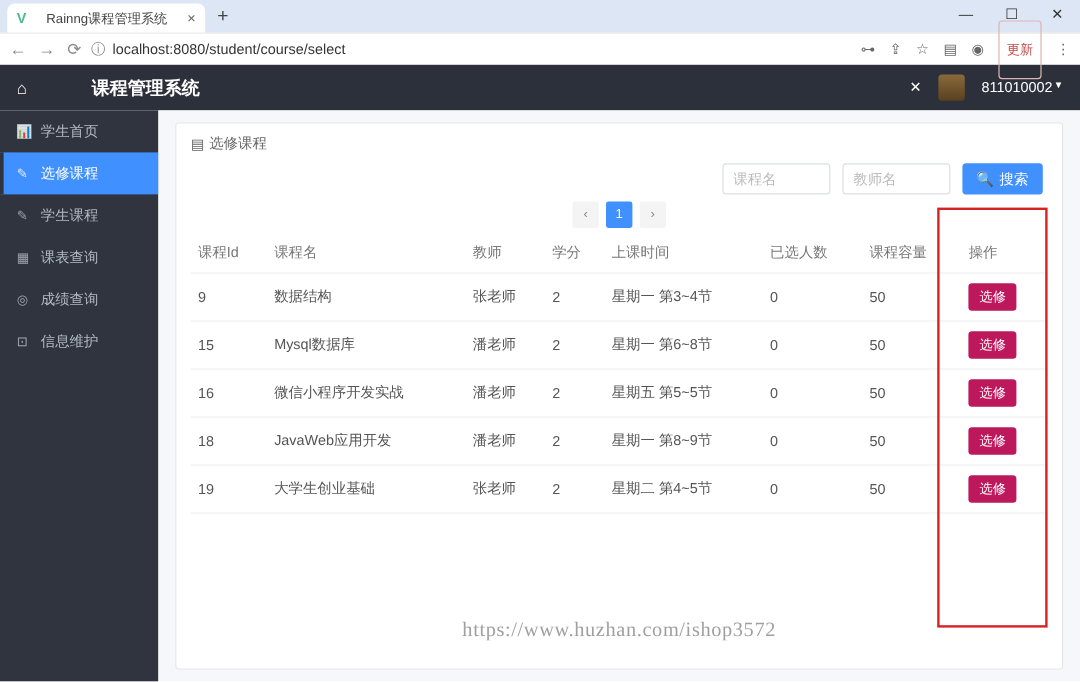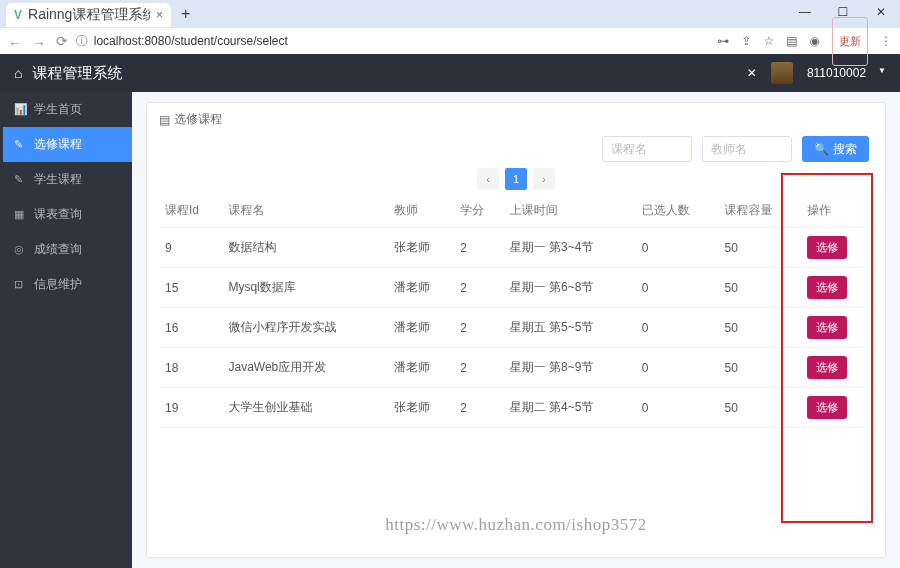--- a/index.html
+++ b/index.html
@@ -3,44 +3,44 @@
 <meta charset="utf-8">
 <style>
 * { margin: 0; padding: 0; box-sizing: border-box; }
 body { font-family: "Microsoft YaHei", Arial, sans-serif; font-size: 12px; background: #fff; width: 900px; height: 568px; overflow: hidden; position: relative; }
 
 
 .browser-chrome { background: #dce6f5; height: 54px; }
 .tab-bar { height: 27px; display: flex; align-items: center; padding-left: 6px; }
 .tab { background: #fff; height: 24px; width: 165px; border-radius: 6px 6px 0 0; display: flex; align-items: center; padding: 0 8px; gap: 6px; margin-top: 3px; }
 .tab .favicon { color: #4dba87; font-weight: bold; font-size: 12px; }
-.tab .tab-title { flex: 1; color: #444; font-size: 14px; white-space: nowrap; overflow: hidden; }
+.tab .tab-title { flex: 1; color: #444; font-size: 11px; white-space: nowrap; overflow: hidden; text-align: center; }
 .tab .tab-close { color: #666; font-size: 12px; cursor: pointer; }
 .new-tab { margin-left: 10px; color: #444; font-size: 16px; cursor: pointer; }
 .window-controls { position: absolute; right: 0; top: 0; display: flex; }
 .window-controls span { width: 38px; height: 24px; display: flex; align-items: center; justify-content: center; color: #333; cursor: pointer; font-size: 12px; }
 
 .addr-bar { height: 27px; background: #fff; border-top: 1px solid #e4e4e4; display: flex; align-items: center; padding: 0 8px; gap: 8px; }
 .nav-arrows { display: flex; gap: 10px; color: #888; font-size: 14px; }
 .nav-arrows span { cursor: pointer; }
 .addr-field { flex: 1; display: flex; align-items: center; gap: 6px; color: #333; font-size: 12px; }
 .addr-icon { color: #888; }
 .addr-right { display: flex; gap: 12px; align-items: center; color: #666; font-size: 12px; }
 .addr-right span { cursor: pointer; }
 .update-btn { border: 1px solid #e0b4b4; color: #c14b4b; padding: 16px 6px; border-radius: 3px; font-size: 11px; }
 
 
 .app-header { background: #2b303a; height: 38px; display: flex; align-items: center; padding: 0 14px; color: #fff; justify-content: space-between; }
 .app-left { display: flex; align-items: center; gap: 10px; }
 .home-icon { font-size: 14px; }
-.app-title { font-size: 15px; font-weight: 400; }
+.app-title { font-size: 15px; font-weight: 700; margin-left: 44px; }
 .app-right { display: flex; align-items: center; gap: 14px; }
 .expand-icon { font-size: 12px; cursor: pointer; }
 .avatar { width: 22px; height: 22px; background: linear-gradient(#8a6a3a, #5a4020); border-radius: 3px; }
-.user-info { font-size: 12px; display: flex; align-items: flex-start; gap: 12px; cursor: pointer; }
+.user-info { font-size: 12px; display: flex; align-items: flex-start; gap: 1px; cursor: pointer; }
 .caret { font-size: 8px; }
 
 
 .app-body { display: flex; height: calc(100% - 92px); }
 
 
 .sidebar { width: 132px; background: #2f343e; color: #b3b9c4; padding-top: 0; }
 .side-item { height: 35px; display: flex; align-items: center; padding: 0 14px; gap: 8px; cursor: pointer; font-size: 12px; }
 .side-item.active { background: #4090ff; color: #fff; border-left: 3px solid #2f343e; padding-left: 11px; }
 .side-icon { width: 12px; font-size: 11px; opacity: 0.85; }

